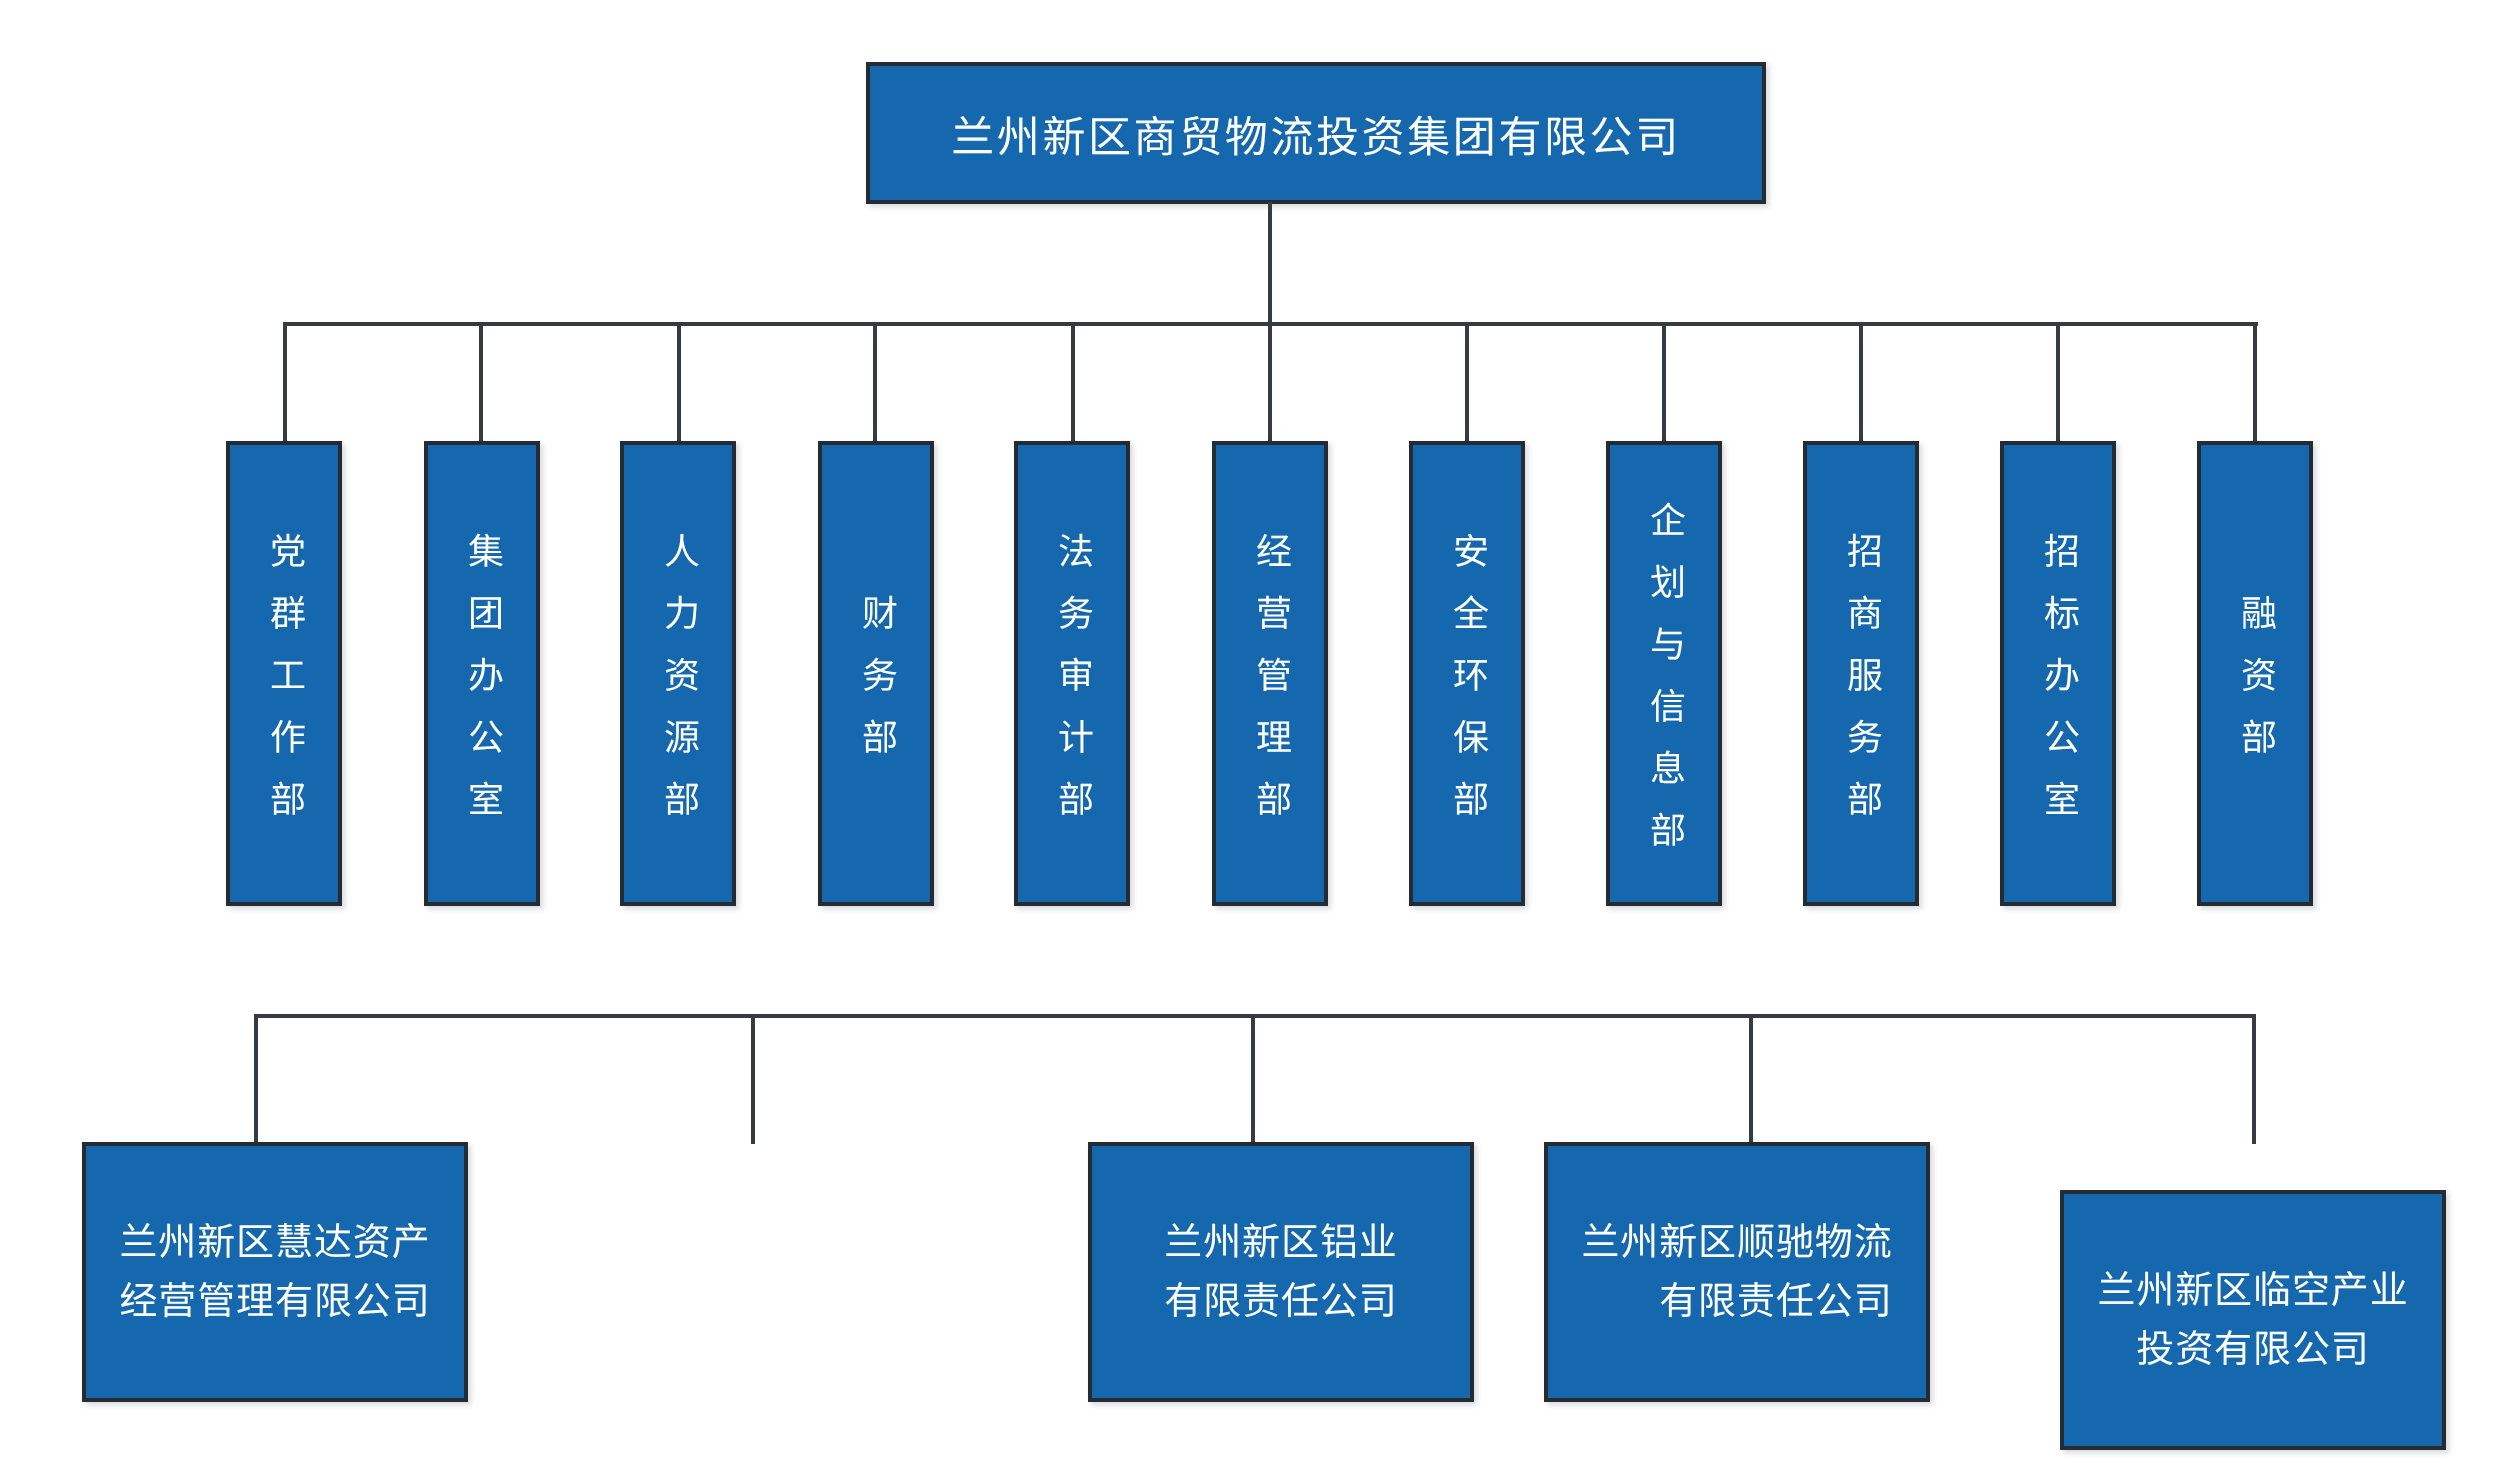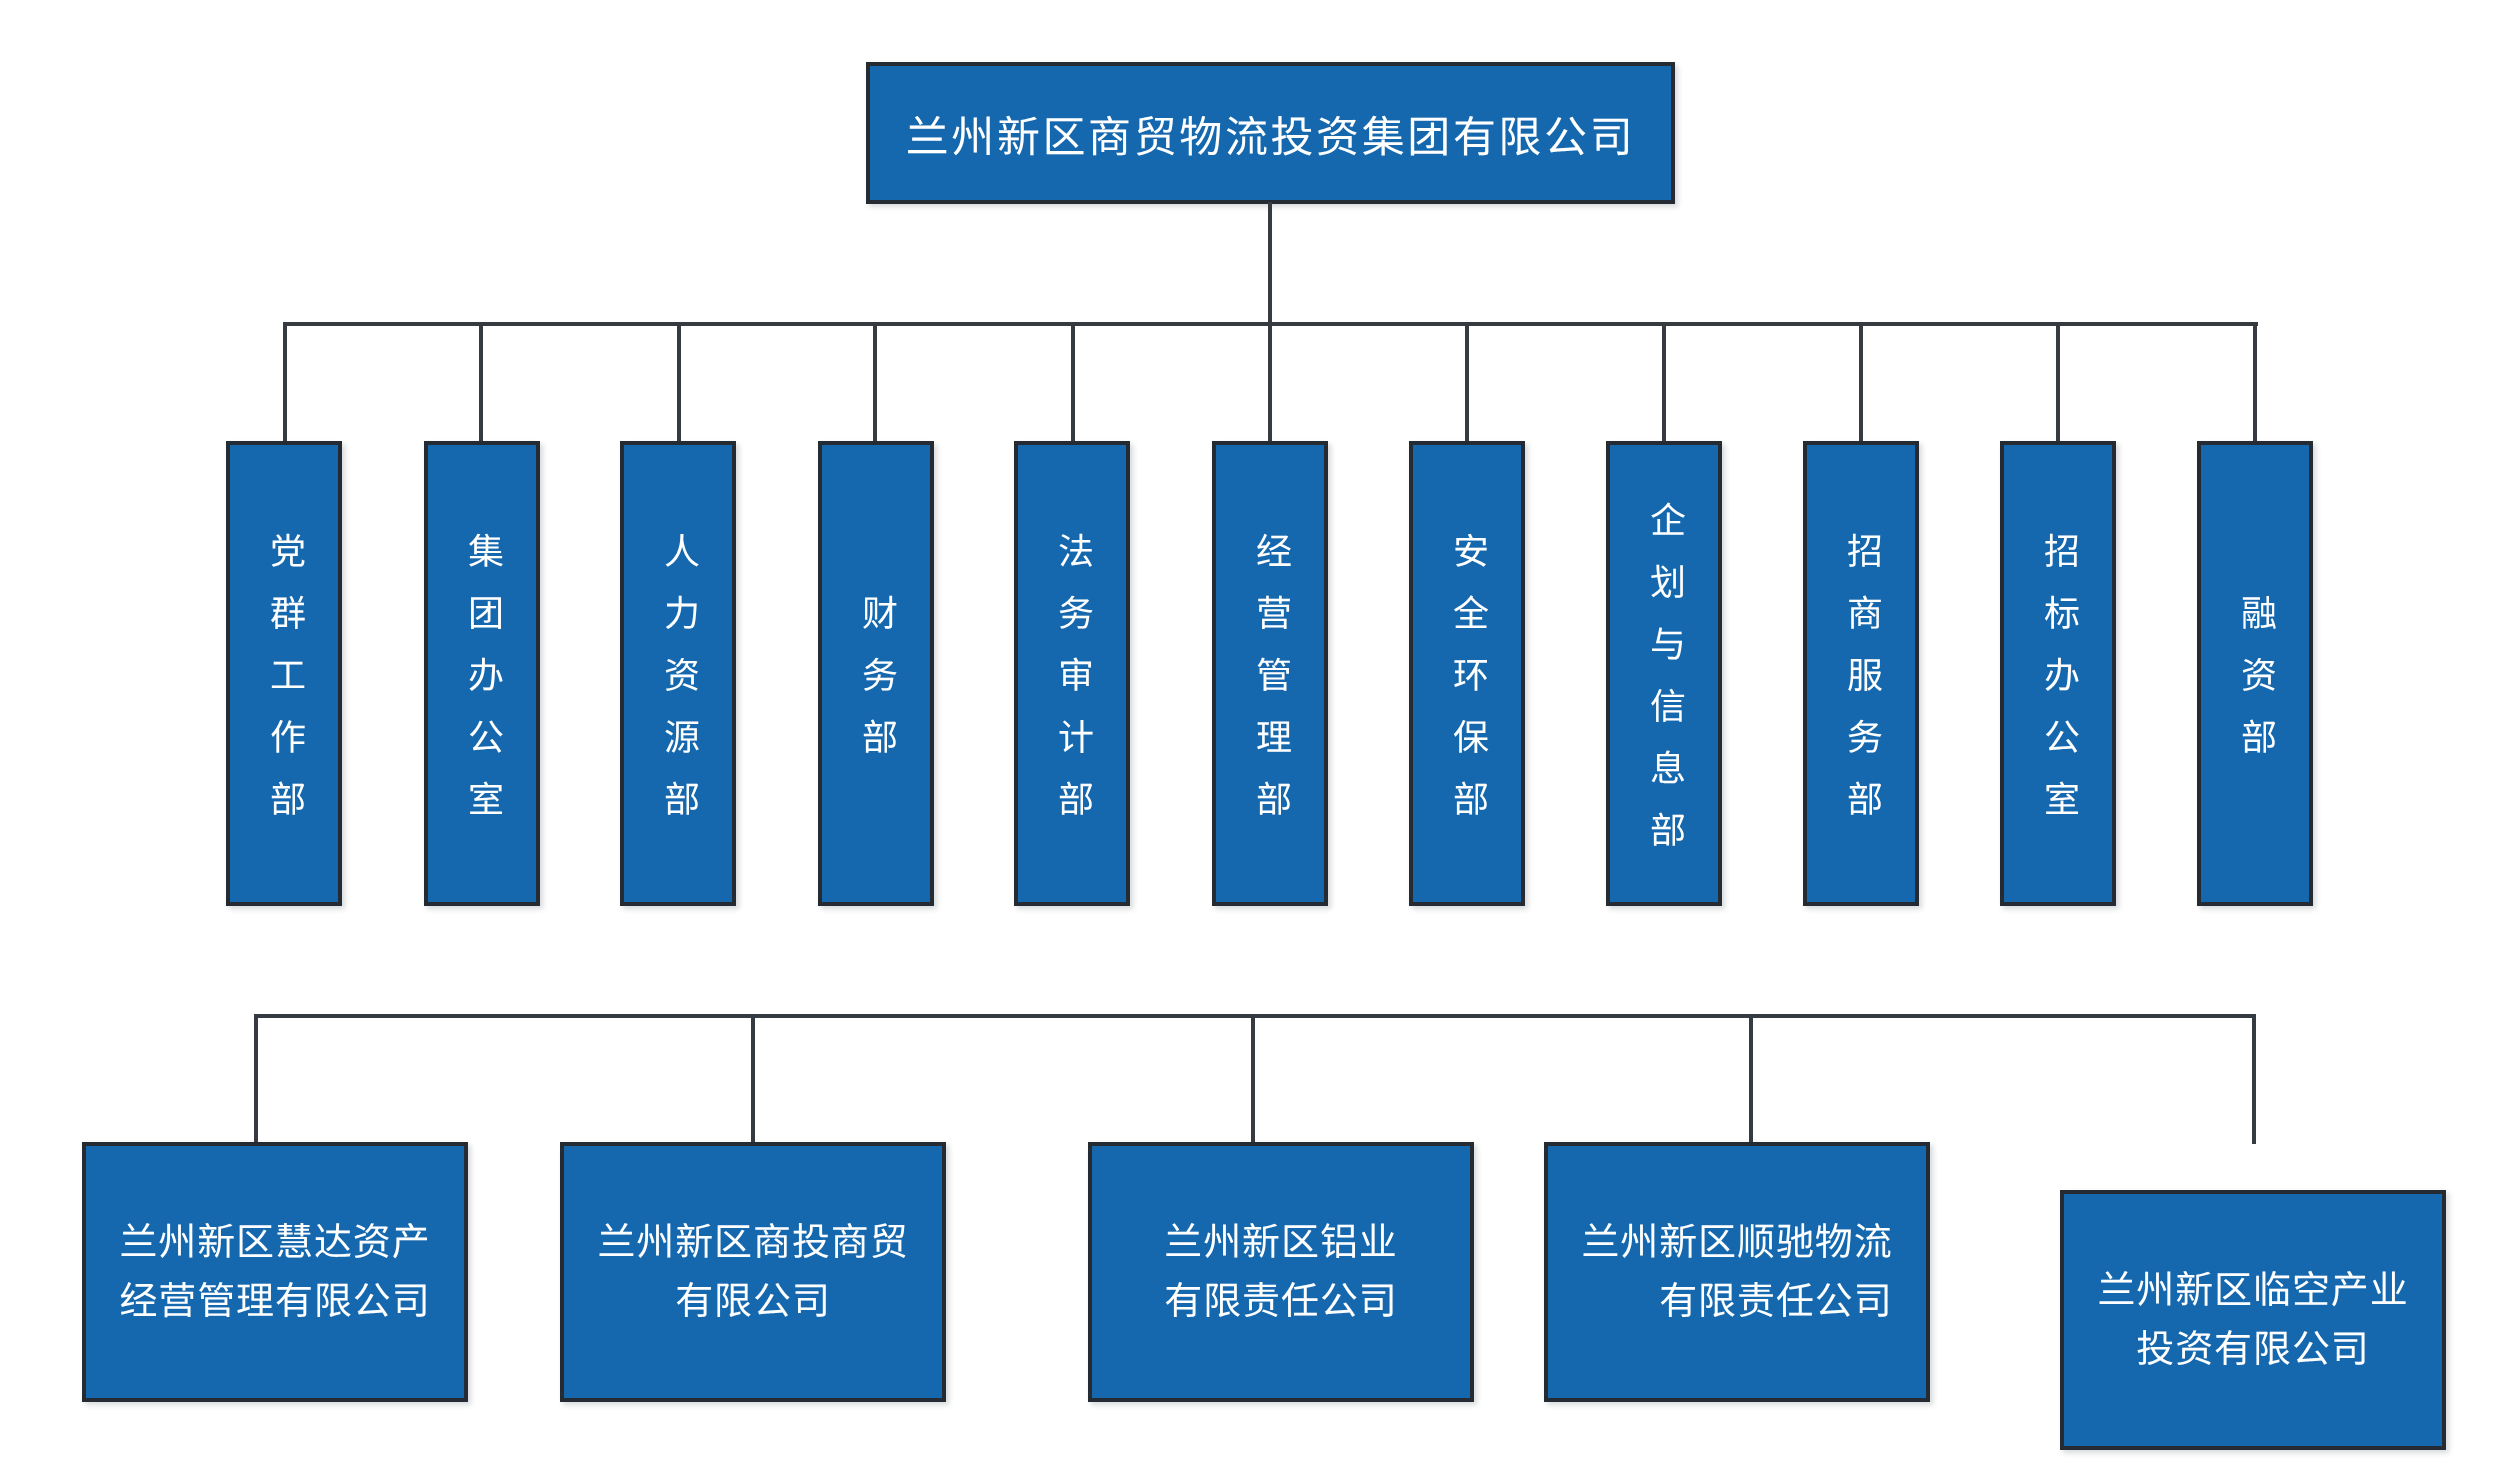--- a/index.html
+++ b/index.html
@@ -33,21 +33,21 @@
     display: flex;
     align-items: center;
     justify-content: center;
     text-align: center;
     box-shadow: 3.4px 3.4px 5.1px rgba(40, 50, 60, 0.18);
   }
 
   
   .box.root {
     left: 866px; top: 62px;
-    width: 809px; height: 142px;
+    width: 900px; height: 142px;
   }
   .root-label {
     font-size: 43px;
     letter-spacing: 2.6px;
     white-space: nowrap;
   }
 
   
   .box.dept {
     top: 441px;
@@ -136,24 +136,20 @@
   <div class="line v" style="left:254px;  top:1014px; height:130px;"></div>
   <div class="line v" style="left:751px;  top:1014px; height:130px;"></div>
   <div class="line v" style="left:1251px; top:1014px; height:130px;"></div>
   <div class="line v" style="left:1749px; top:1014px; height:130px;"></div>
   <div class="line v" style="left:2252px; top:1014px; height:130px;"></div>
 
   <div class="box sub" style="left:62px;margin-left:20px;">
     <div class="sub-label">兰州新区慧达资产
 经营管理有限公司</div>
   </div>
-  <div class="box sub" style="left:560px;">
-    <div class="sub-label">兰州新区商投商贸
-有限公司</div>
-  </div>
   <div class="box sub" style="left:1088px;">
     <div class="sub-label">兰州新区铝业
 有限责任公司</div>
   </div>
   <div class="box sub" style="left:1544px;text-align:right;">
     <div class="sub-label">兰州新区顺驰物流
 有限责任公司</div>
   </div>
   <div class="box sub" style="left:2060px;margin-top:48px;">
     <div class="sub-label">兰州新区临空产业

